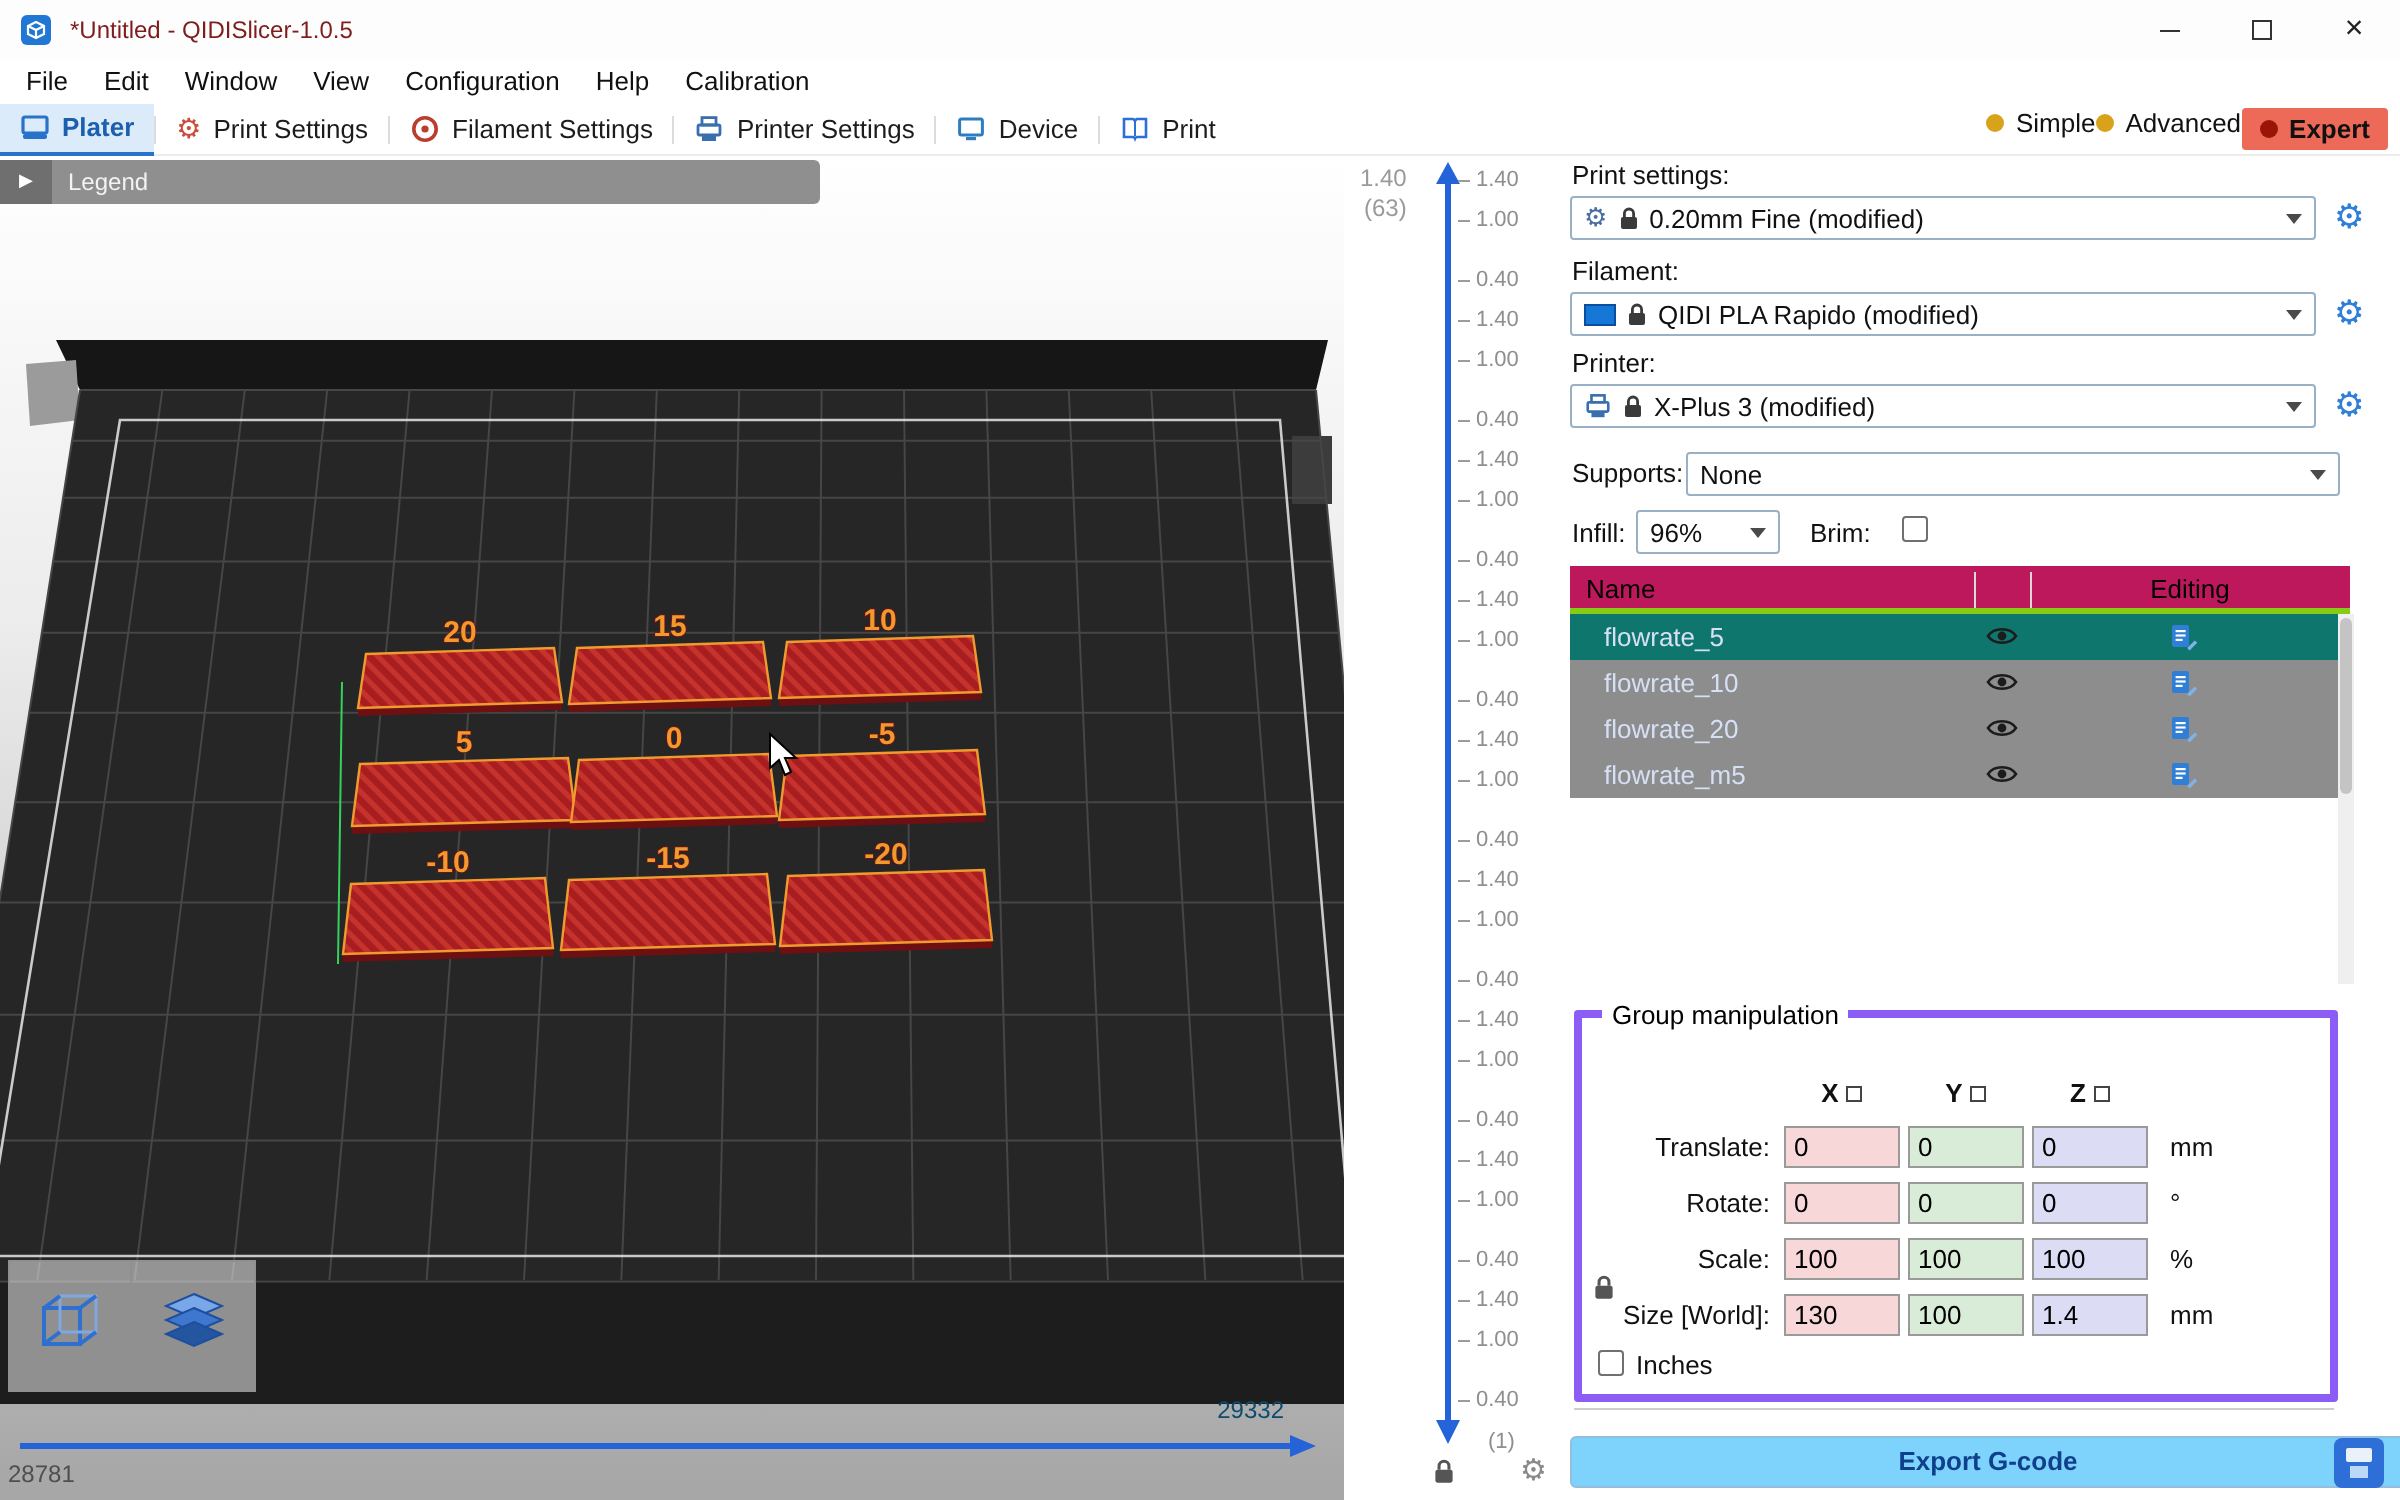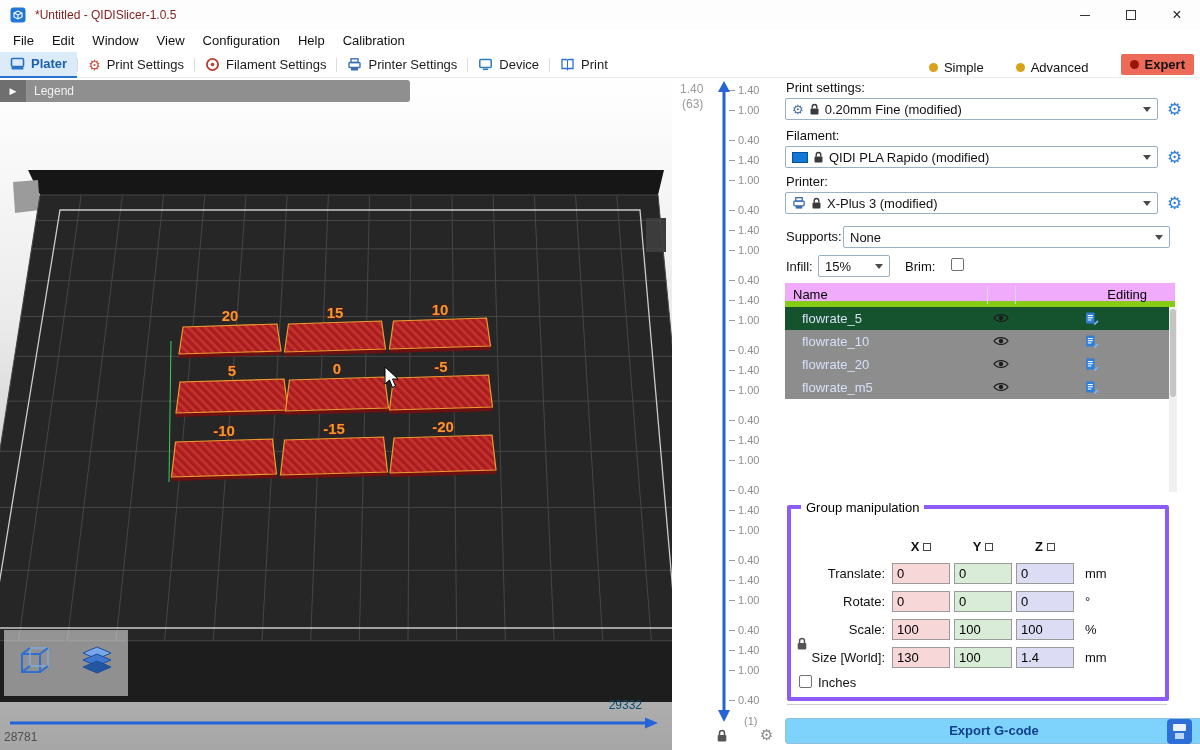--- a/index.html
+++ b/index.html
@@ -19,21 +19,21 @@
 
 
 .menubar{position:absolute;top:30px;left:0;right:0;height:22px;background:#fff;display:flex;align-items:center;padding-left:4px}
 .menu-item{padding:0 9px;font-size:13px;color:#101010;line-height:22px}
 
 
 .tabbar{position:absolute;top:52px;left:0;right:0;height:26px;background:#fff;display:flex;align-items:center;border-bottom:1px solid #ededed}
 .tab{display:flex;align-items:center;gap:6px;padding:0 10px;height:26px;font-size:13px;color:#1c1c1c;white-space:nowrap}
 .tab.active{background:#dcebf9;color:#1b5fae;font-weight:bold;border-bottom:2px solid #2873c9}
 .tab-sep{width:1px;height:14px;background:#dcdcdc}
-.modes{margin-left:auto;display:flex;align-items:flex-end;gap:32px;padding-right:6px}
+.modes{margin-left:auto;display:flex;align-items:flex-start;gap:0;padding-right:6px}
 .mode{display:flex;align-items:center;gap:6px;font-size:13px;color:#111}
 .mode-dot{width:9px;height:9px;border-radius:50%;background:#d9a21b}
 .mode.expert{background:#ed6a58;padding:3px 9px;border-radius:2px;font-weight:bold}
 .mode.expert .mode-dot{background:#9c1408}
 .gear{font-family:"DejaVu Sans",sans-serif}
 
 
 .viewport{position:absolute;top:78px;left:0;width:672px;height:672px;overflow:hidden;background:#fff}
 #scene{position:absolute;top:0;left:0}
 #scene text.plabel{font-family:"Liberation Sans",sans-serif;font-size:15px;font-weight:bold;fill:#f0992e;stroke:#7c1210;stroke-width:.8px;paint-order:stroke;text-anchor:middle}
@@ -62,26 +62,26 @@
 .combo .ctext{font-size:13px;color:#111;white-space:nowrap;overflow:hidden}
 .chev{margin-left:auto;width:0;height:0;border:4px solid transparent;border-top:5px solid #4a4a4a;margin-top:5px;flex:none}
 .gearbtn{position:absolute;left:384px;color:#2f7fd6;font-size:17px;line-height:17px}
 .swatch{width:16px;height:11px;background:#1577d6;border:1px solid #0a4e9e;flex:none}
 .cico{display:flex;align-items:center;flex:none}
 .lockwrap{display:flex;align-items:center;flex:none}
 .checkbox{position:absolute;width:13px;height:13px;border:1px solid #707070;border-radius:2px;background:#fff}
 
 
 .objlist{position:absolute;left:2px;top:205px;width:390px;height:209px}
-.list-header{position:relative;height:24px;background:#f0abfc;border-bottom:6px solid #84cc16}
+.list-header{position:relative;height:24px;background:#be185d;border-bottom:3px solid #84cc16}
 .lh-name{position:absolute;left:8px;top:4px;color:#000}
-.lh-editing{position:absolute;left:258px;top:4px;width:104px;text-align:right;color:#000}
+.lh-editing{position:absolute;left:258px;top:4px;width:104px;text-align:center;color:#000}
 .lh-div{position:absolute;top:3px;width:1px;height:18px;background:#d8d8d8}
 .list-row{position:relative;height:23px;background:#8d8d8d}
-.list-row.first{background:#14532d}
+.list-row.first{background:#0f766e}
 .row-name{position:absolute;left:17px;top:4px;font-size:13px;color:#d6e0f5}
 .row-eye{position:absolute;left:208px;top:5px;display:flex}
 .row-edit{position:absolute;left:300px;top:4px;display:flex}
 .list-scroll{position:absolute;left:384px;top:24px;width:8px;height:185px;background:#efefef}
 .list-thumb{position:absolute;left:1px;top:2px;width:6px;height:88px;background:#c4c4c4;border-radius:3px}
 
 
 .gm{position:absolute;left:4px;top:427px;width:382px;height:196px;border:4px solid #8b5cf6;border-radius:2px}
 .gm-legend{position:absolute;top:-9px;left:10px;background:#fff;padding:0 5px;font-size:13px;color:#000}
 .axis-h{position:absolute;top:30px;width:58px;text-align:center;font-weight:bold;font-size:13px;color:#111}
@@ -470,21 +470,21 @@
     <span class="gearbtn gear" style="top:117px">⚙</span>
 
     <span class="sec-label" style="top:151px">Supports:</span>
     <div class="combo" style="top:148px;left:60px;width:327px">
       <span class="ctext">None</span>
       <span class="chev"></span>
     </div>
 
     <span class="sec-label" style="top:181px">Infill:</span>
     <div class="combo" style="top:177px;left:35px;width:72px">
-      <span class="ctext">15%</span>
+      <span class="ctext">96%</span>
       <span class="chev"></span>
     </div>
     <span class="sec-label" style="left:122px;top:181px">Brim:</span>
     <span class="checkbox" style="left:168px;top:180px"></span>
 
     <div class="objlist">
       <div class="list-header">
         <span class="lh-name">Name</span>
         <span class="lh-div" style="left:202px"></span>
         <span class="lh-div" style="left:230px"></span>

